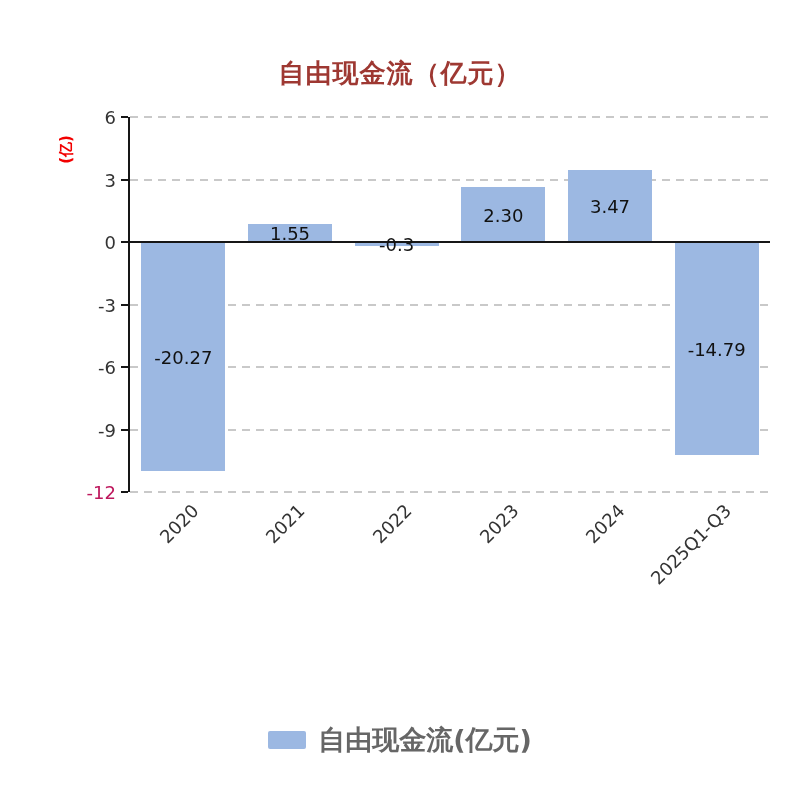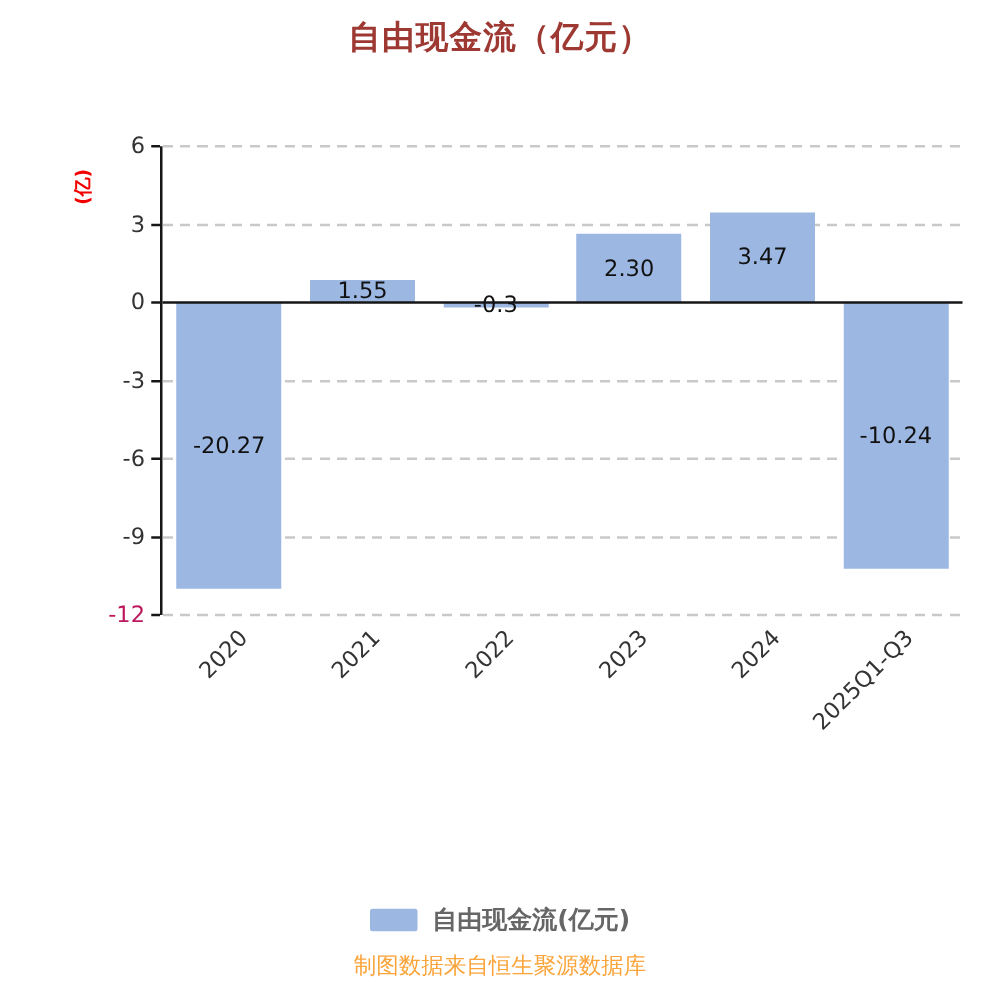--- a/index.html
+++ b/index.html
@@ -47,32 +47,32 @@
     position: absolute; right: 0; top: 0; display: inline-block;
     white-space: nowrap; font-size: 18px; color: #333;
     transform: rotate(-45deg); transform-origin: right top;
   }
 
   .legend {
     position: absolute; top: 722px; left: 0; width: 100%;
     display: flex; align-items: center; justify-content: center; gap: 12px;
   }
   .swatch { display: inline-block; width: 38px; height: 18px; border-radius: 2px; }
-  .legend-label { font-size: 20px; color: #666; font-weight: 600; }
+  .legend-label { font-size: 27px; color: #666; font-weight: 600; }
 
   .footer {
     position: absolute; top: 760px; left: 0; width: 100%;
     text-align: center; font-size: 18px; font-weight: 500;
   }
 </style>
 </head>
 <body>
 
 <div class="chart">
-  <div class="title" style="color: rgb(158, 56, 50);">自由现金流（亿元）</div>
+  <div class="title" style="color: rgb(158, 56, 50); margin-top: 44px;">自由现金流（亿元）</div>
   <div class="y-unit" style="color: rgb(242, 0, 0);">(亿)</div>
   <div class="plot" id="plot">
       <div class="y-axis-line"></div>
       <div class="grid-line" style="top: -1px;"></div>
       <div class="ymark" style="left: -9px; top: -1px;"></div>
       <div class="ytick" style="left: -14px; top: 0px; color: rgb(51, 51, 51);">6</div>
       <div class="grid-line" style="top: 61.5px;"></div>
       <div class="ymark" style="left: -9px; top: 61.5px;"></div>
       <div class="ytick" style="left: -14px; top: 62.5px; color: rgb(51, 51, 51);">3</div>
       <div class="zero-line" style="top: 124px;"></div>
@@ -109,23 +109,22 @@
       <div class="vlabel" style="left: 373.333px; top: 97.7083px;">2.30</div>
       <div class="xlabel" style="left: 377.333px; top: 383px;">
         <span style="color: rgb(51, 51, 51);">2023</span>
       </div>
       <div class="bar" style="left: 438px; width: 84px; height: 72.2917px; top: 52.7083px; background: rgb(156, 184, 226);"></div>
       <div class="vlabel" style="left: 480px; top: 88.8542px;">3.47</div>
       <div class="xlabel" style="left: 484px; top: 383px;">
         <span style="color: rgb(51, 51, 51);">2024</span>
       </div>
       <div class="bar" style="left: 544.667px; width: 84px; height: 213.333px; top: 125px; background: rgb(156, 184, 226);"></div>
-      <div class="vlabel" style="left: 586.667px; top: 231.667px;">-10.24</div>
+      <div class="vlabel" style="left: 586.667px; top: 231.667px;">-14.79</div>
       <div class="xlabel" style="left: 590.667px; top: 383px;">
         <span style="color: rgb(51, 51, 51);">2025Q1-Q3</span>
       </div>
     </div>
   <div class="legend">
     <span class="swatch" style="background: rgb(156, 184, 226);"></span>
     <span class="legend-label">自由现金流(亿元)</span>
   </div>
-  <div class="footer" style="color: rgb(250, 164, 58);">制图数据来自恒生聚源数据库</div>
 </div>
 
 </body></html>

